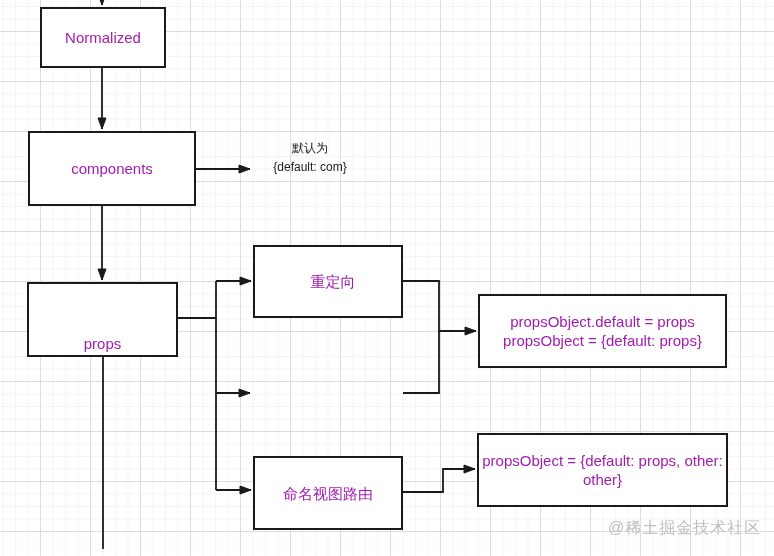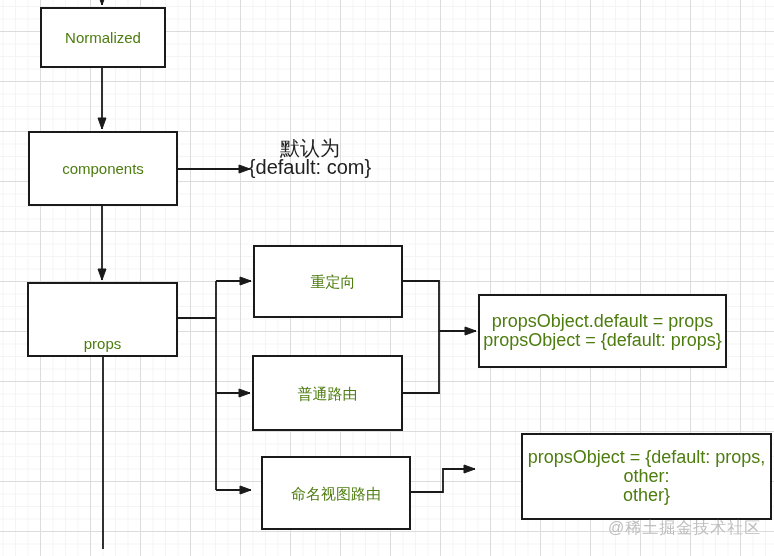--- a/index.html
+++ b/index.html
@@ -29,41 +29,41 @@
   }
   .node {
     position: absolute;
     box-sizing: border-box;
     background: #ffffff;
     border: 2px solid #1a1a1a;
     display: flex;
     align-items: center;
     justify-content: center;
     text-align: center;
-    color: #4d7c0f;
+    color: #a21caf;
     font-size: 15px;
     line-height: 19px;
     padding: 2px;
   }
-  .node .code-line { font-size: 18px; line-height: 19px; }
+  .node .code-line { font-size: 15px; line-height: 19px; }
   .n-normalized { left: 40px;  top: 7px;   width: 126px; height: 61px; }
-  .n-components { left: 28px;  top: 131px; width: 150px; height: 75px; }
+  .n-components { left: 28px;  top: 131px; width: 168px; height: 75px; }
   .n-props      { left: 27px;  top: 282px; width: 151px; height: 75px; align-items: flex-end; }
   .n-redirect   { left: 253px; top: 245px; width: 150px; height: 73px; padding-left: 12px; }
   .n-normal     { left: 252px; top: 355px; width: 151px; height: 76px; }
-  .n-namedview  { left: 253px; top: 456px; width: 150px; height: 74px; margin-left: 8px; }
+  .n-namedview  { left: 253px; top: 456px; width: 150px; height: 74px; }
   .n-result1    { left: 478px; top: 294px; width: 249px; height: 74px; }
-  .n-result2    { left: 477px; top: 433px; width: 251px; height: 87px; margin-left: 44px; }
+  .n-result2    { left: 477px; top: 433px; width: 251px; height: 74px; }
   .annotation {
     position: absolute;
     left: 238px; top: 139px;
     width: 144px;
     text-align: center;
     color: #222222;
-    font-size: 20px;
+    font-size: 12px;
     line-height: 18.5px;
   }
   .watermark {
     position: absolute;
     left: 608px; top: 518px;
     color: #bdbdbd;
     font-size: 16px;
     letter-spacing: 1px;
     white-space: nowrap;
   }
@@ -105,23 +105,20 @@
   </div>
 
   <div class="node n-props">
     <span>props</span>
   </div>
 
   <div class="node n-redirect">
     <span>重定向</span>
   </div>
 
-  <div class="node n-normal">
-    <span>普通路由</span>
-  </div>
 
   <div class="node n-namedview">
     <span>命名视图路由</span>
   </div>
 
   <div class="node n-result1">
     <div>
       <div class="code-line">propsObject.default = props</div>
       <div class="code-line">propsObject = {default: props}</div>
     </div>

